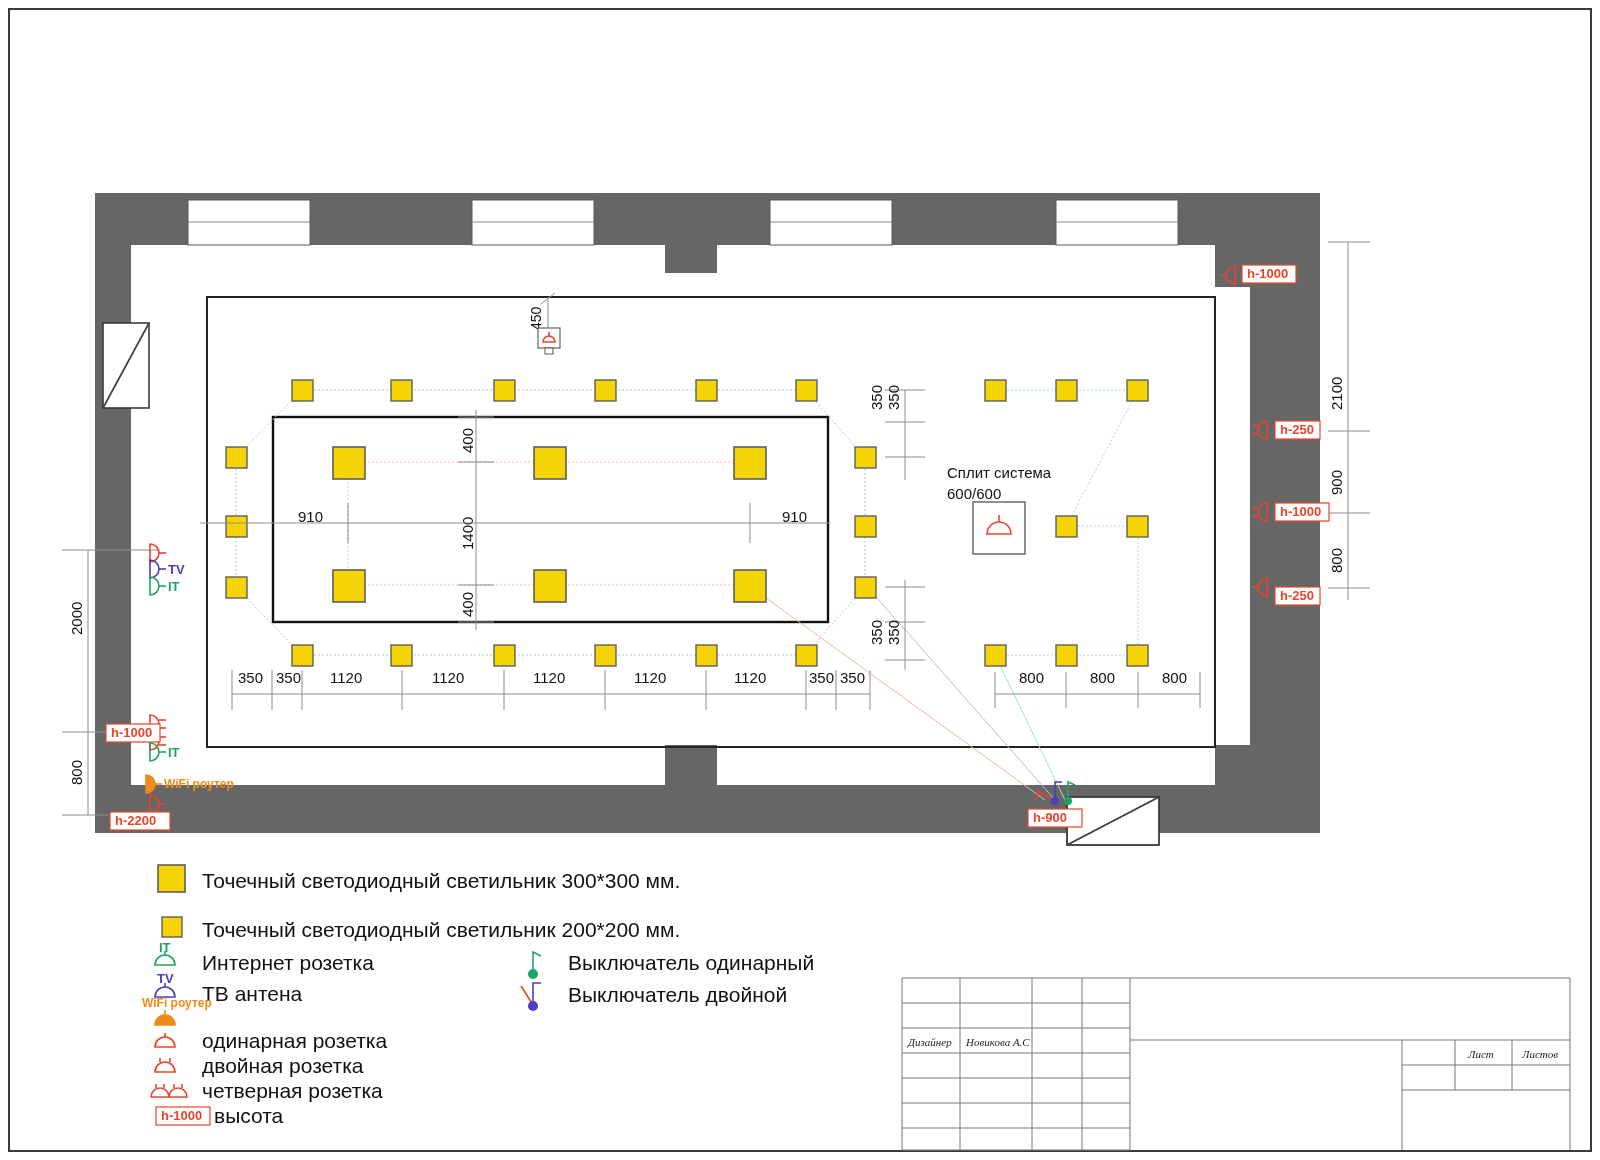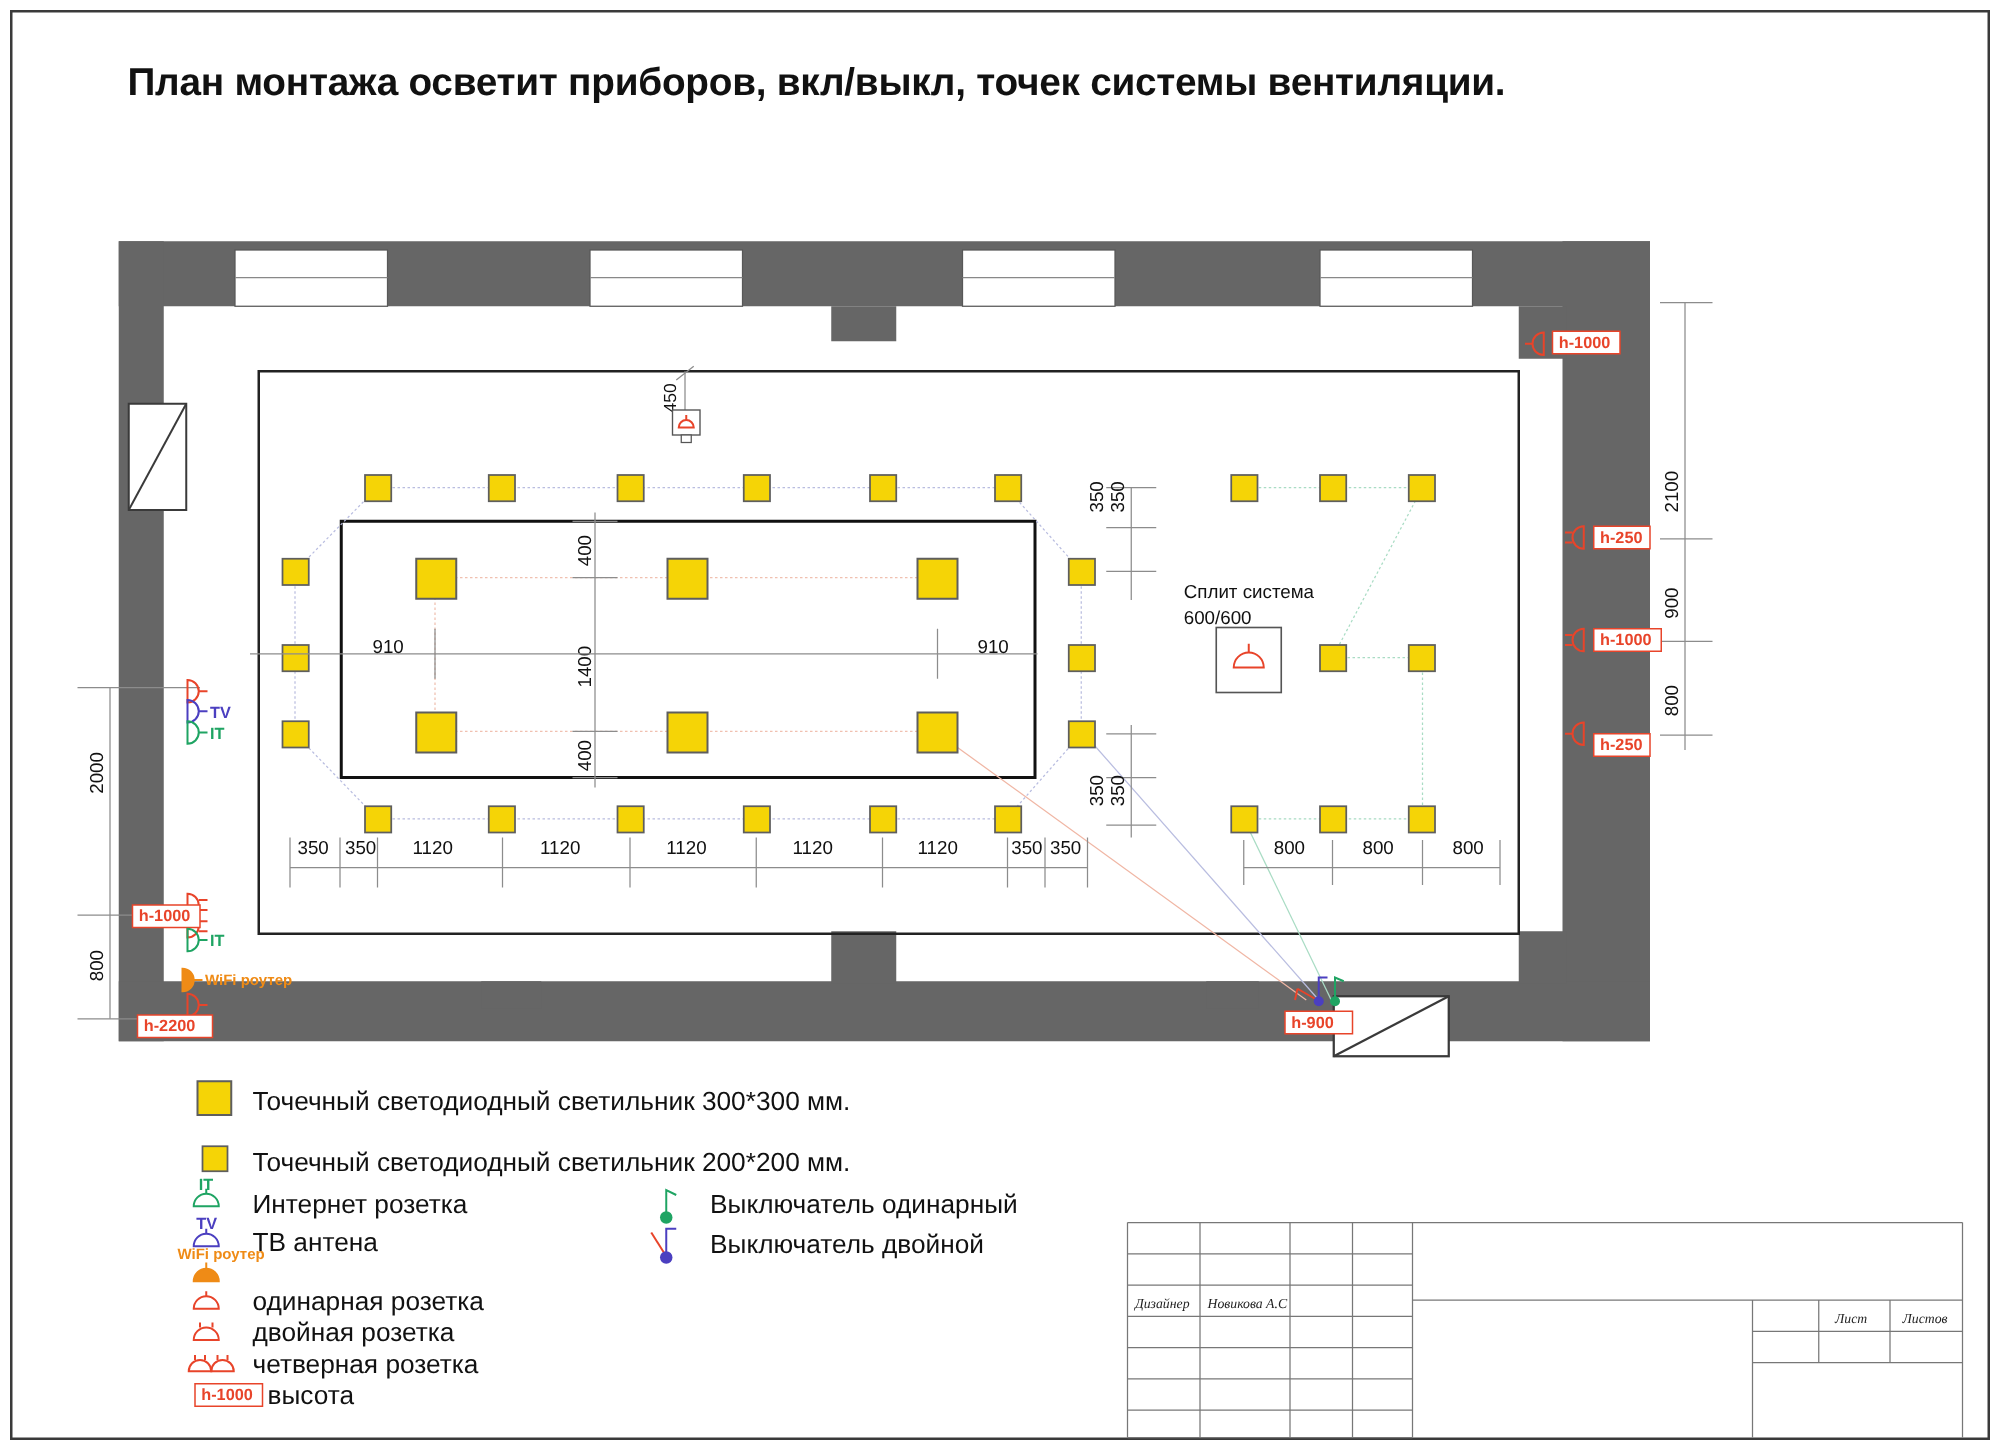--- a/index.html
+++ b/index.html
@@ -28,21 +28,20 @@
   .sym-r{stroke:#e8442a;stroke-width:1.6;fill:none;}
   .sym-g{stroke:#1fa463;stroke-width:1.6;fill:none;}
   .sym-b{stroke:#4b3fc0;stroke-width:1.6;fill:none;}
   .sym-o{stroke:#ef8b16;stroke-width:1.6;fill:#ef8b16;}
   .tbl-t{stroke:#777;stroke-width:1;fill:none;}
 </style>
 </head>
 <body>
 
 <div id="sheet">
-  <div id="title">План монтажа осветит приборов, вкл/выкл, точек системы вентиляции.</div>
 
   <svg id="plan" viewBox="0 0 1584 1144">
 
     <g>
 
       <rect class="wall" x="85" y="183" width="1225" height="52"></rect>
 
       <rect class="wall" x="85" y="183" width="36" height="640"></rect>
 
       <rect class="wall" x="1240" y="183" width="70" height="640"></rect>

